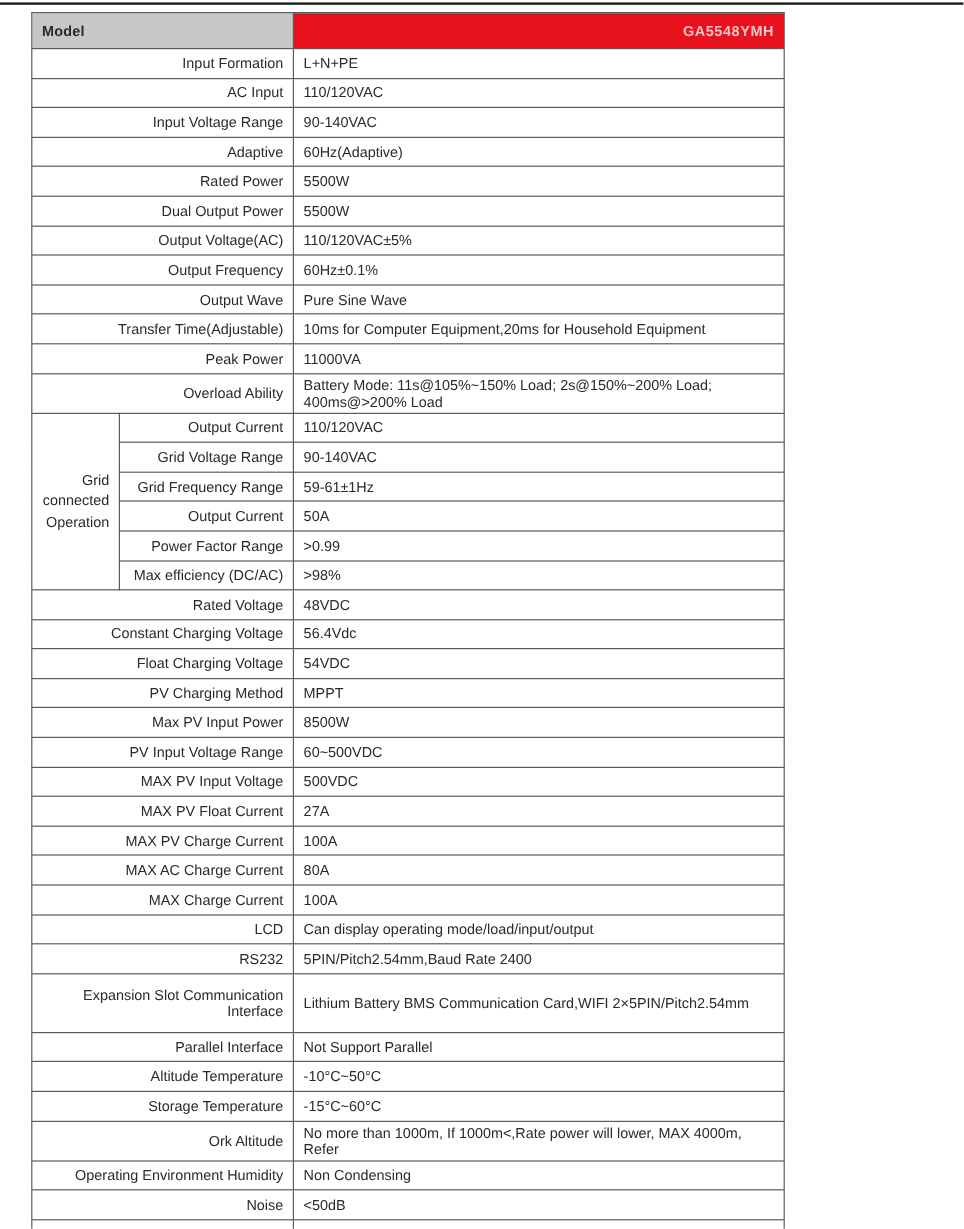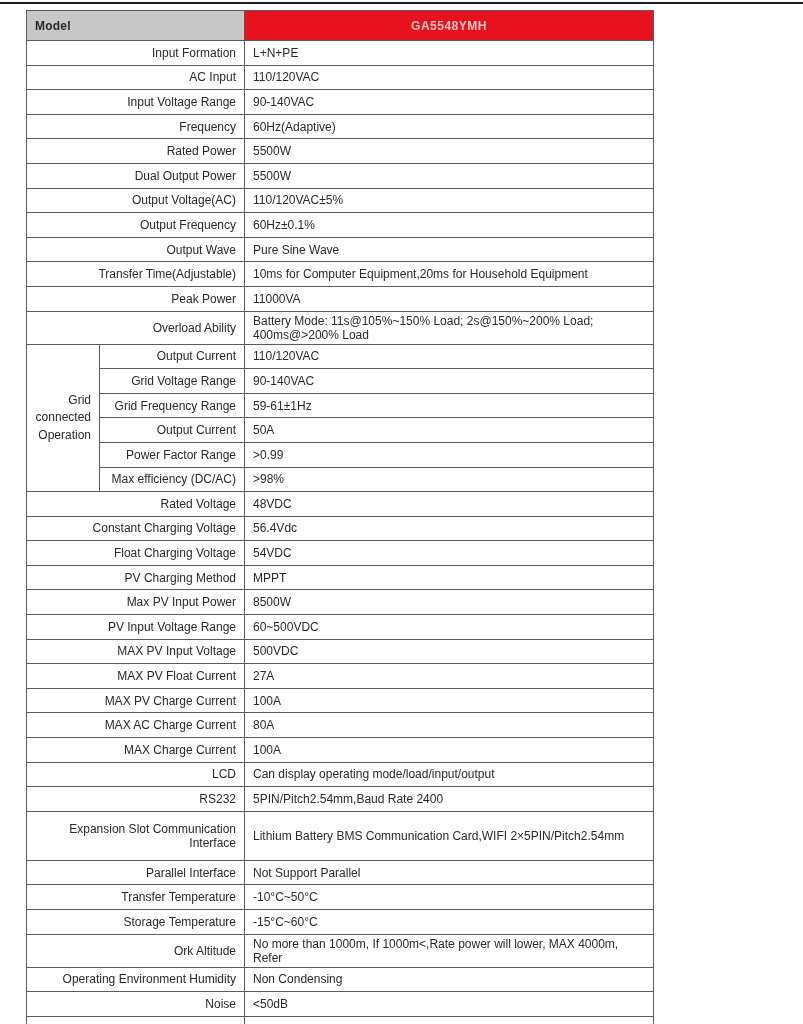--- a/index.html
+++ b/index.html
@@ -26,21 +26,21 @@
   tr.tall{height:49px;}
   tr.header-row{height:30px;}
   td.label{text-align:right;padding-left:9px;}
   td.value{text-align:left;}
   td.group{line-height:1.45;vertical-align:middle;}
   td.model-cell{
     font-weight:bold;font-size:14px;color:#3b3b3b;
     text-align:left;padding-left:10px;letter-spacing:.2px;
   }
   td.model-value-cell{
-    text-align:center;font-weight:bold;font-size:12.5px;letter-spacing:.5px;
+    text-align:right;font-weight:bold;font-size:12.5px;letter-spacing:.5px;
   }
 </style>
 </head>
 <body>
 
 <div class="top-rule"></div>
 
 <table class="spec">
   <colgroup>
     <col style="width:73px">
@@ -58,21 +58,21 @@
       </tr>
       <tr class="spec-row">
         <td class="label" colspan="2">AC Input</td>
         <td class="value">110/120VAC</td>
       </tr>
       <tr class="spec-row">
         <td class="label" colspan="2">Input Voltage Range</td>
         <td class="value">90-140VAC</td>
       </tr>
       <tr class="spec-row">
-        <td class="label" colspan="2">Frequency</td>
+        <td class="label" colspan="2">Adaptive</td>
         <td class="value">60Hz(Adaptive)</td>
       </tr>
       <tr class="spec-row">
         <td class="label" colspan="2">Rated Power</td>
         <td class="value">5500W</td>
       </tr>
       <tr class="spec-row">
         <td class="label" colspan="2">Dual Output Power</td>
         <td class="value">5500W</td>
       </tr>
@@ -179,21 +179,21 @@
       </tr>
       <tr class="spec-row tall">
         <td class="label" colspan="2">Expansion Slot Communication Interface</td>
         <td class="value">Lithium Battery BMS Communication Card,WIFI 2×5PIN/Pitch2.54mm</td>
       </tr>
       <tr class="spec-row">
         <td class="label" colspan="2">Parallel Interface</td>
         <td class="value">Not Support Parallel</td>
       </tr>
       <tr class="spec-row">
-        <td class="label" colspan="2">Transfer Temperature</td>
+        <td class="label" colspan="2">Altitude Temperature</td>
         <td class="value">-10°C~50°C</td>
       </tr>
       <tr class="spec-row">
         <td class="label" colspan="2">Storage Temperature</td>
         <td class="value">-15°C~60°C</td>
       </tr>
       <tr class="spec-row">
         <td class="label" colspan="2">Ork Altitude</td>
         <td class="value">No more than 1000m, If 1000m&lt;,Rate power will lower, MAX 4000m, Refer</td>
       </tr>

